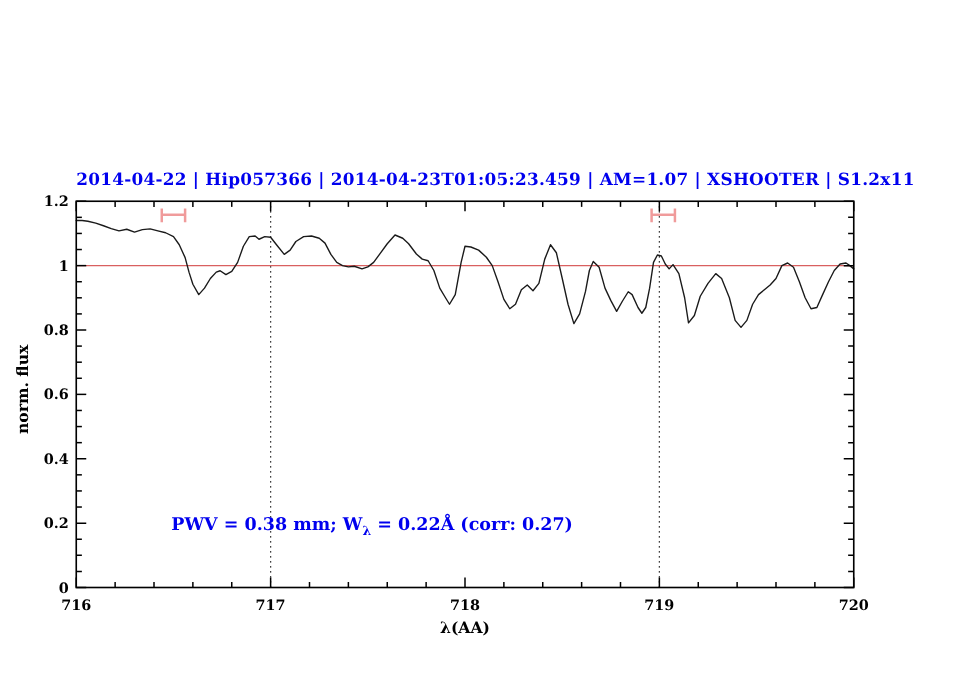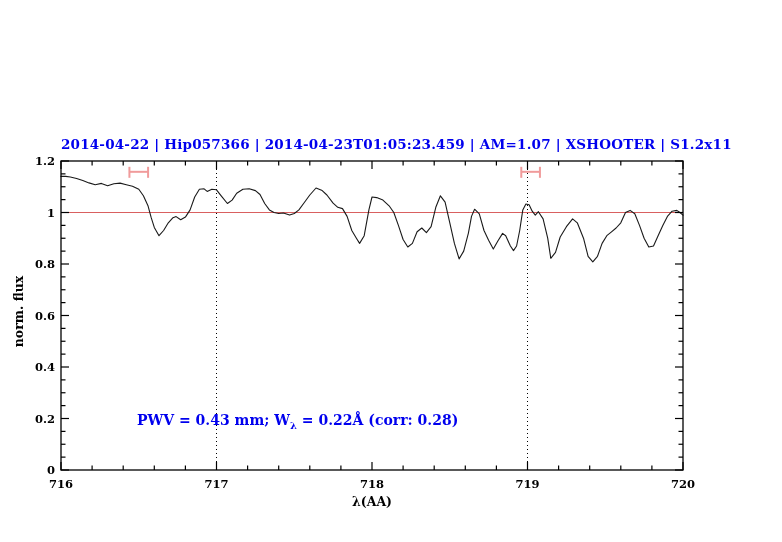--- a/index.html
+++ b/index.html
@@ -139,15 +139,15 @@
       <text x="55" y="474" text-anchor="end" font-size="11.5px">0</text>
       <text x="55" y="422.5" text-anchor="end" font-size="11.5px">0.2</text>
       <text x="55" y="371" text-anchor="end" font-size="11.5px">0.4</text>
       <text x="55" y="319.5" text-anchor="end" font-size="11.5px">0.6</text>
       <text x="55" y="268" text-anchor="end" font-size="11.5px">0.8</text>
       <text x="55" y="216.5" text-anchor="end" font-size="11.5px">1</text>
       <text x="55" y="165" text-anchor="end" font-size="11.5px">1.2</text>
       <text x="372" y="506" text-anchor="middle" font-size="12.5px">λ(AA)</text>
     </svg>
 
-  <div id="pwv-annotation"><span>PWV  =  0.43 mm; W</span><sub>λ</sub><span>  =  0.22Å  (corr: 0.28)</span></div>
+  <div id="pwv-annotation"><span>PWV  =  0.38 mm; W</span><sub>λ</sub><span>  =  0.22Å  (corr: 0.27)</span></div>
 
 </div>
 
 </body></html>

